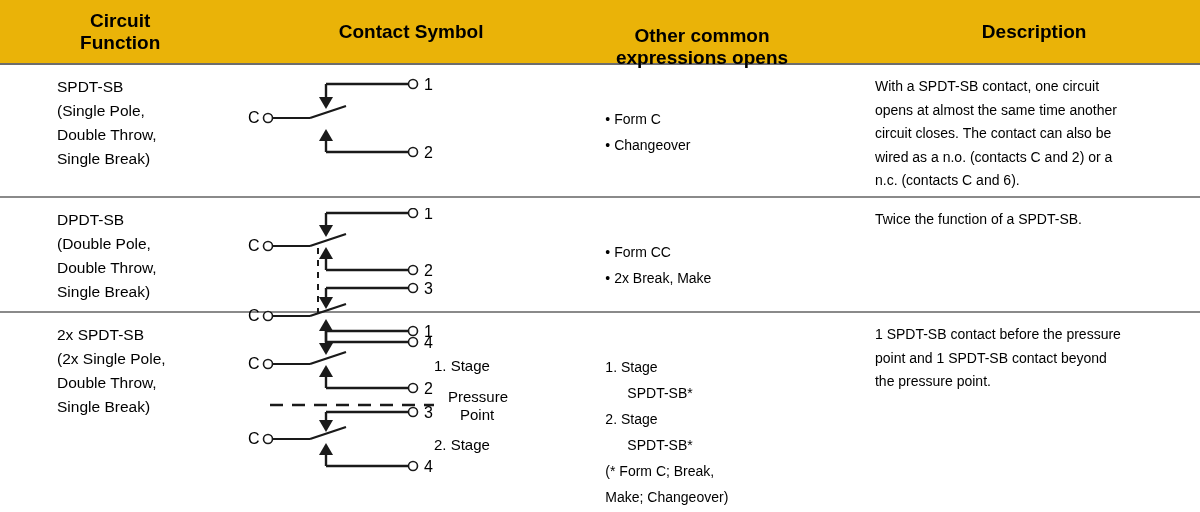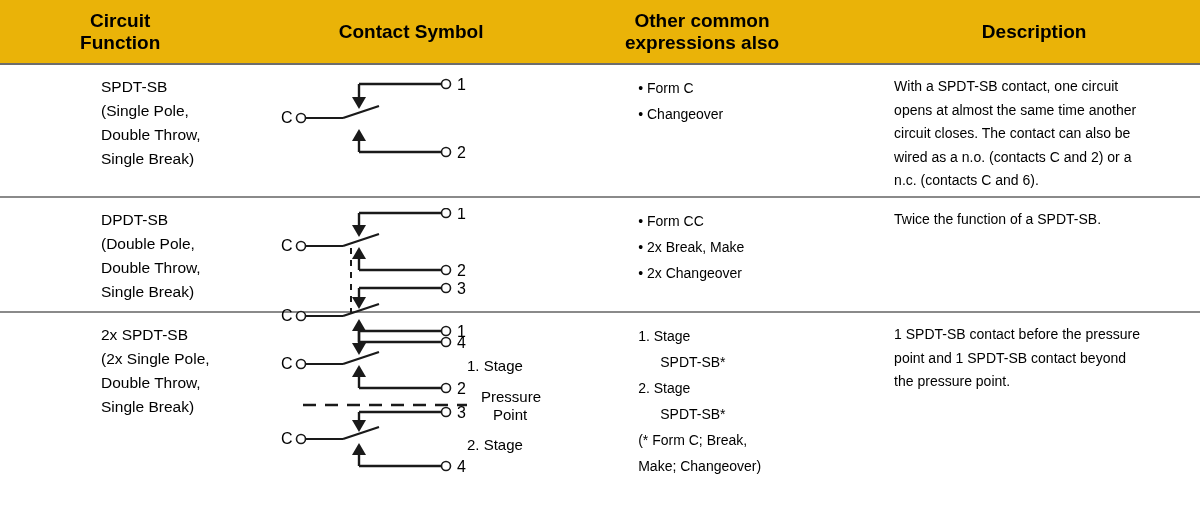--- a/index.html
+++ b/index.html
@@ -22,32 +22,32 @@
   }
   .th{
     font-weight:bold;
     font-size:19px;
     line-height:22px;
     text-align:center;
     color:#000;
   }
   .c1{width:250px;}
   .c2{width:355px;}
-  .c3{width:250px;}
+  .c3{width:250px;margin-top:31px;}
   .c4{width:345px;margin-left:46px;}
 
   
   .trow{display:flex;border-bottom:2px solid #8a8a8a;box-sizing:border-box;}
   .trow.last{border-bottom:none;}
   .r1{height:133px;}
   .r2{height:115px;}
   .r3{height:162px;justify-content:center;}
 
   .cell{box-sizing:border-box;padding-top:10px;}
-  .cell.c1{padding-left:57px;margin-left:44px;}
+  .cell.c1{padding-left:57px;}
   .cell.c3{padding-left:12px;}
   .cell.c4{padding-left:0px;padding-right:14px;}
 
   .fn{font-size:15.5px;line-height:24px;white-space:nowrap;}
   .desc{font-size:14px;line-height:23.5px;}
   .expr{font-size:14px;line-height:26px;}
   .expr .bul{display:block;white-space:nowrap;}
   .expr .ind{display:block;white-space:nowrap;padding-left:22px;}
   .expr .pl{display:block;white-space:nowrap;}
 
@@ -64,21 +64,21 @@
   <div class="thead">
     <div class="th c1">
       <div>Circuit</div>
       <div>Function</div>
     </div>
     <div class="th c2">
       <div>Contact Symbol</div>
     </div>
     <div class="th c3">
       <div>Other common</div>
-      <div>expressions also</div>
+      <div>expressions opens</div>
     </div>
     <div class="th c4">
       <div>Description</div>
     </div>
   </div>
 
   <div class="trow r1">
 
     <div class="cell c1">
       <div class="fn">SPDT-SB</div>
@@ -173,21 +173,20 @@
         <text class="nlab" x="186" y="140">4</text>
 
         <line x1="80" y1="40" x2="80" y2="106" stroke="#1a1a1a" stroke-width="2" stroke-dasharray="6,6"></line>
       </svg>
     </div>
 
     <div class="cell c3">
       <div class="expr">
         <span class="bul">• Form CC</span>
         <span class="bul">• 2x Break, Make</span>
-        <span class="bul">• 2x Changeover</span>
       </div>
     </div>
 
     <div class="cell c4">
       <div class="desc">
         <div>Twice the function of a SPDT-SB.</div>
       </div>
     </div>
   </div>
 

